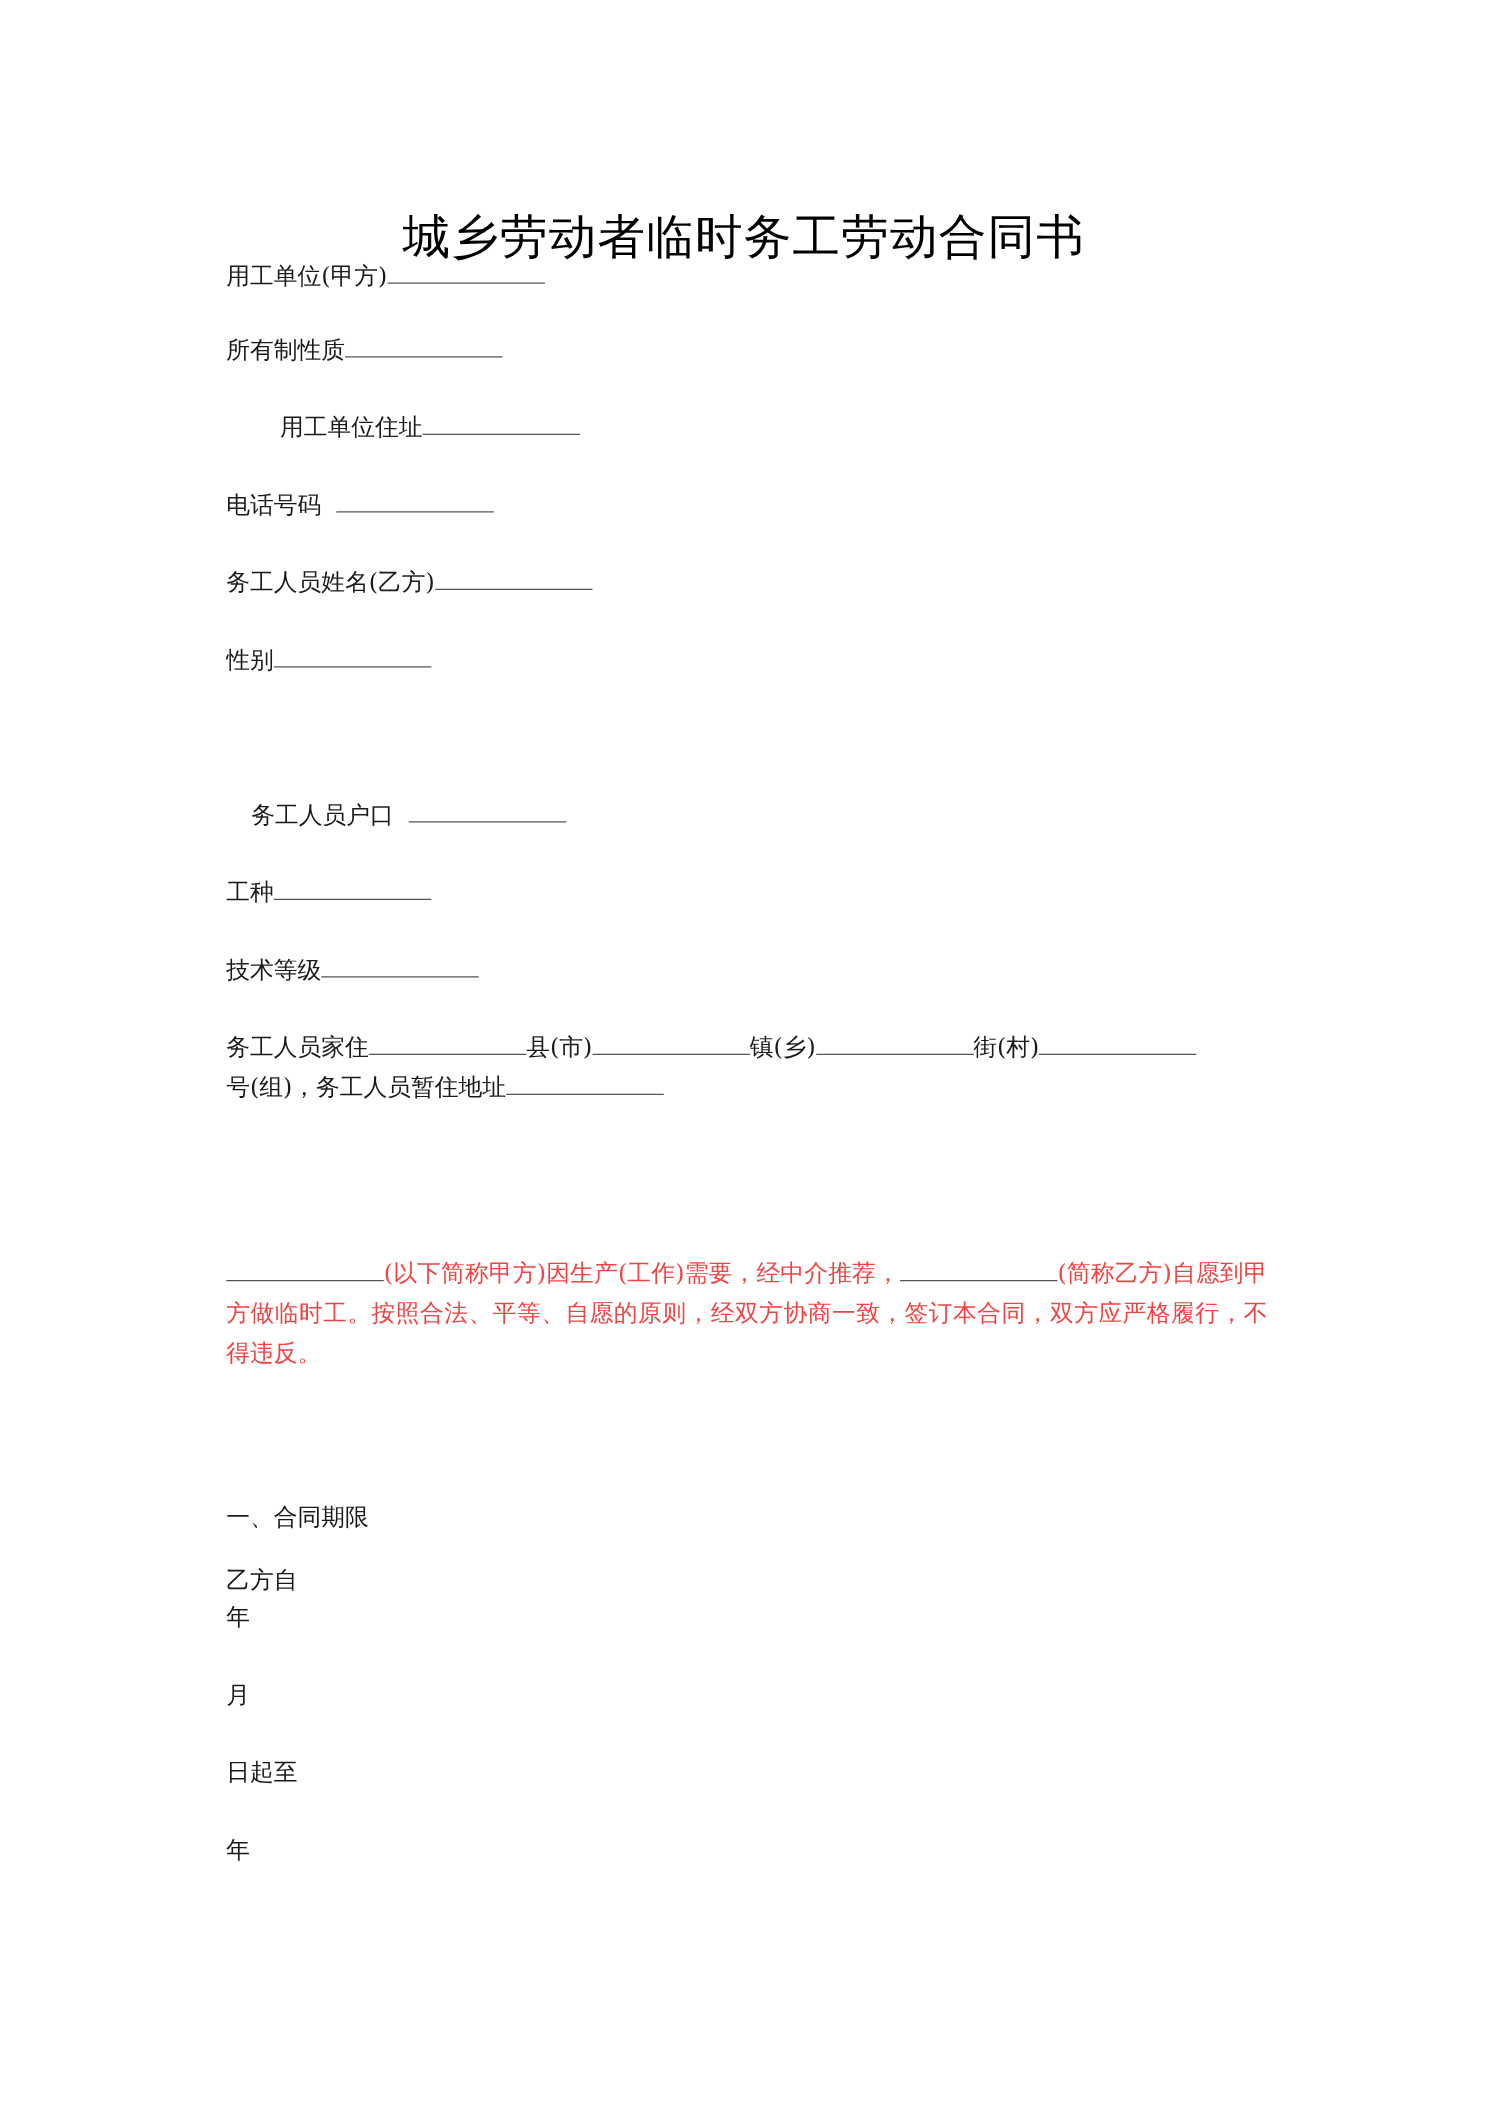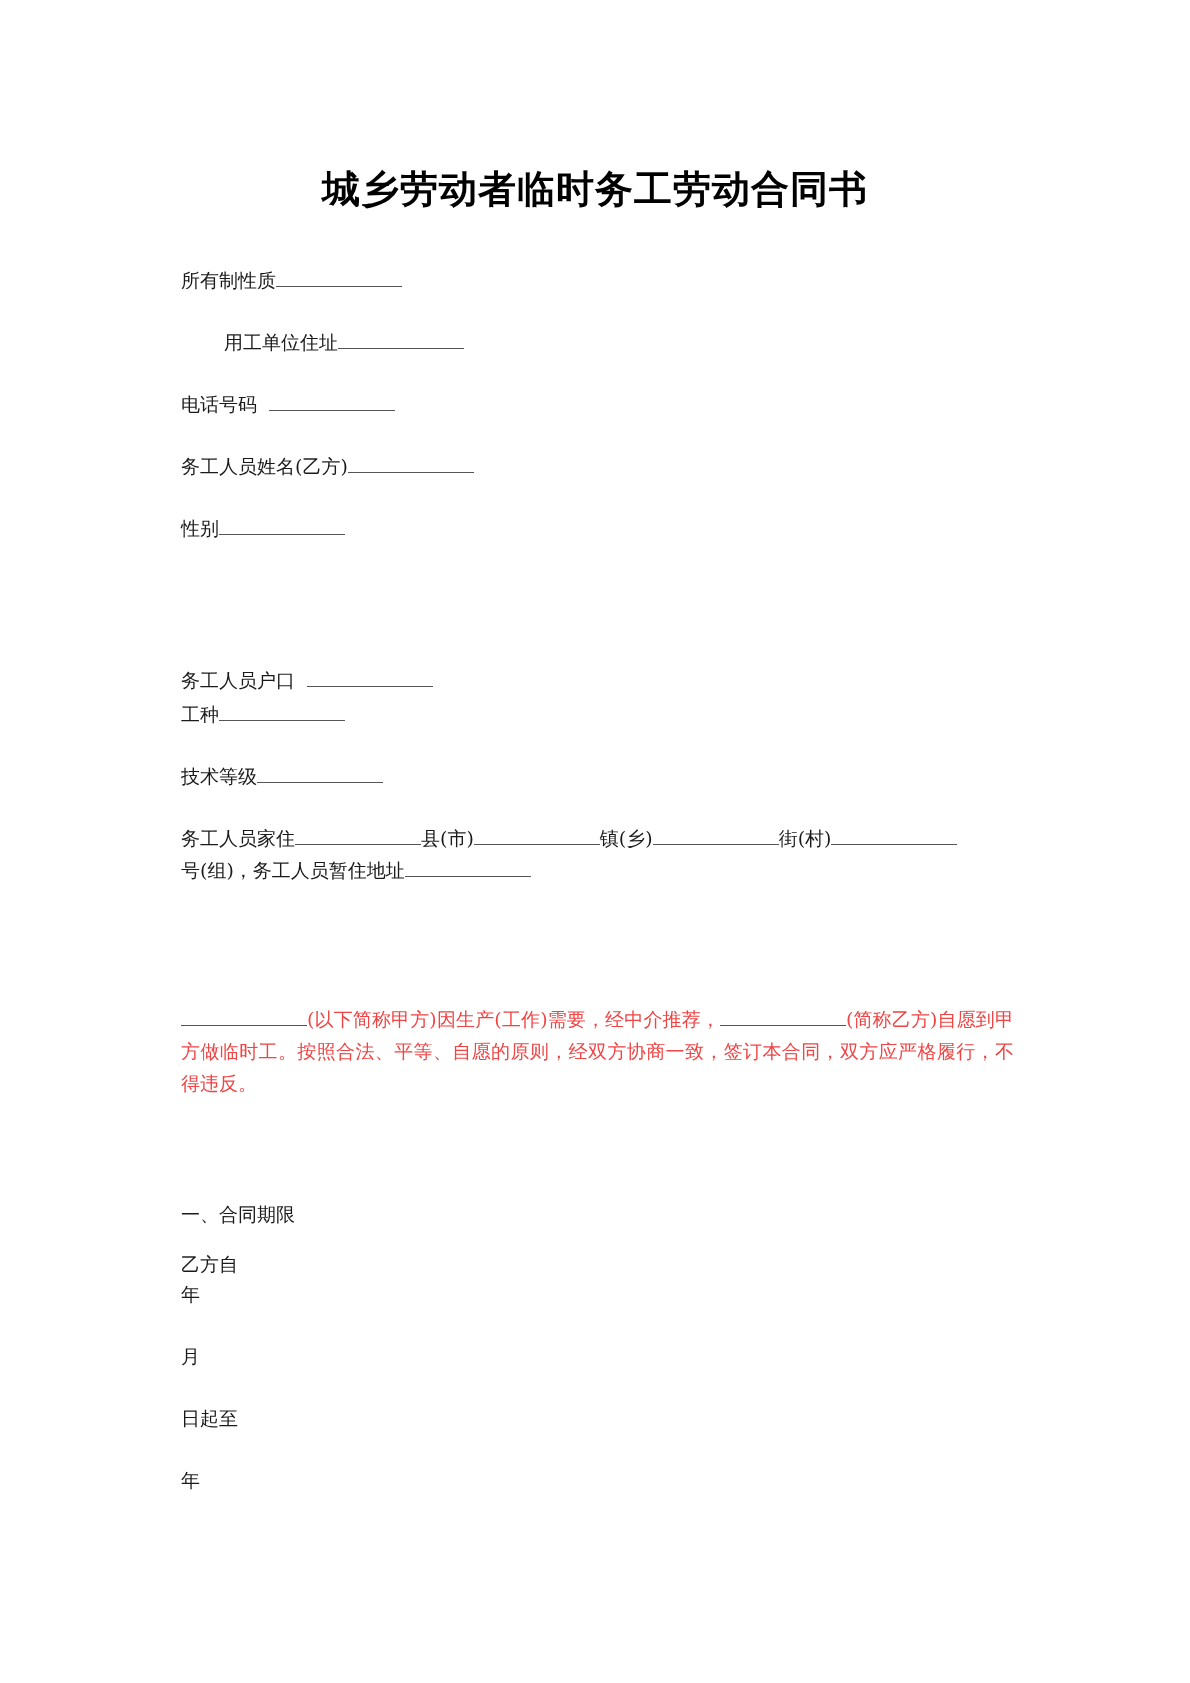--- a/index.html
+++ b/index.html
@@ -22,21 +22,21 @@
       height: 1683px;
       background: #ffffff;
     }
     .title {
       position: absolute;
       left: 0;
       width: 1190px;
       top: 164px;
       text-align: center;
       font-family: "DejaVu Sans", "Liberation Sans", sans-serif;
-      font-weight: bold;
+      font-weight: normal;
       font-size: 38px;
       line-height: 50px;
       letter-spacing: 1px;
       color: #000000;
     }
     .line {
       position: absolute;
       left: 181px;
       font-size: 19px;
       line-height: 32px;
@@ -62,20 +62,23 @@
     }
     .gap { display: inline-block; width: 12px; }
   </style>
 </head>
 <body>
 
 <div class="page">
 
   <div class="title">城乡劳动者临时务工劳动合同书</div>
 
+  <div class="line" style="top:205px;">
+    <span>用工单位(甲方)</span><span class="blank w126"></span>
+  </div>
 
   <div class="line" style="top:264px;">
     <span>所有制性质</span><span class="blank w126"></span>
   </div>
 
   <div class="line" style="top:326px;margin-left:43px;">
     <span>用工单位住址</span><span class="blank w126"></span>
   </div>
 
   <div class="line" style="top:388px;">
@@ -84,21 +87,21 @@
 
   <div class="line" style="top:450px;">
     <span>务工人员姓名(乙方)</span><span class="blank w126"></span>
   </div>
 
   <div class="line" style="top:512px;">
     <span>性别</span><span class="blank w126"></span>
   </div>
 
 
-  <div class="line" style="top:664px;">
+  <div class="line" style="top:636px;margin-left:20px;">
     <span>务工人员户口</span><span class="gap"></span><span class="blank w126"></span>
   </div>
 
   <div class="line" style="top:698px;">
     <span>工种</span><span class="blank w126"></span>
   </div>
 
   <div class="line" style="top:760px;">
     <span>技术等级</span><span class="blank w126"></span>
   </div>

